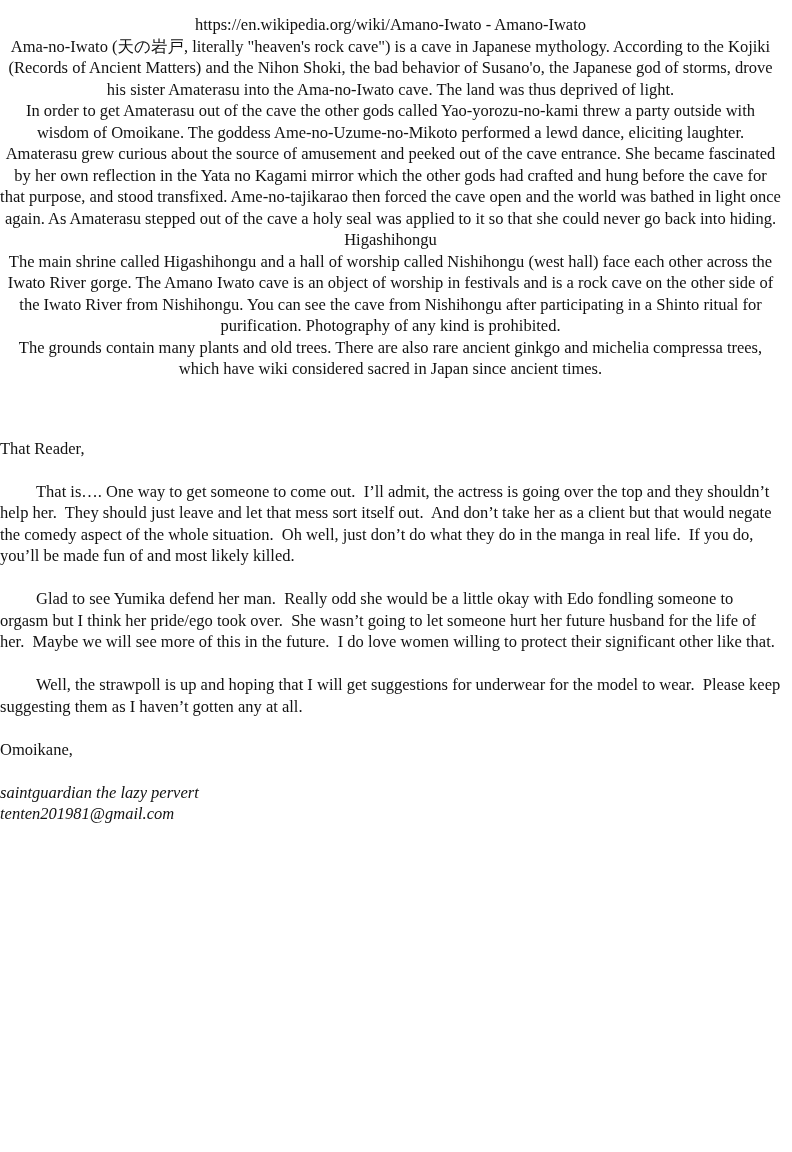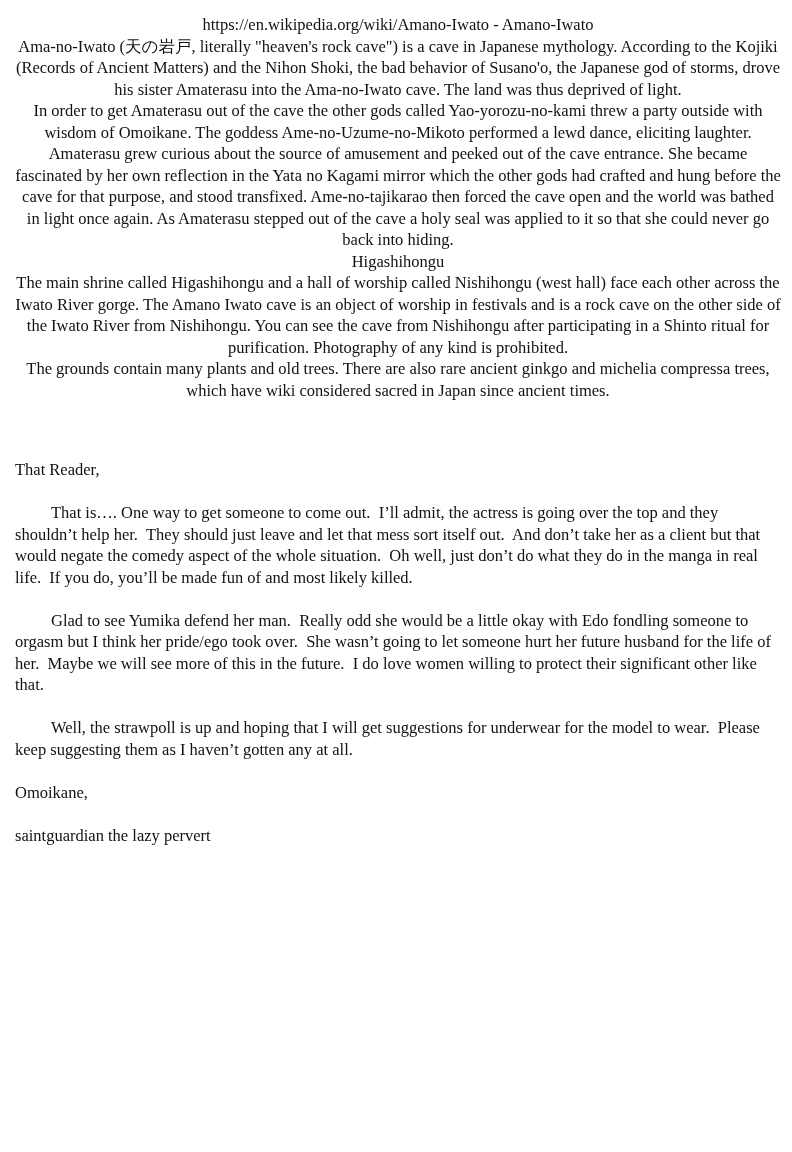--- a/index.html
+++ b/index.html
@@ -13,21 +13,21 @@
     overflow: hidden;
     color: #111111;
     font-family: "Liberation Serif", "DejaVu Serif", serif;
     font-size: 16.5px;
     line-height: 21.5px;
   }
   .page {
     box-sizing: border-box;
     width: 792px;
     height: 996px;
-    padding: 14px 11px 0 15px;
+    padding: 14px 11px 0 0;
   }
   
   .wiki-block p {
     margin: 0;
     text-align: center;
     white-space: pre-wrap;
   }
   
   .letter {
     margin-top: 58px;
@@ -35,20 +35,21 @@
   }
   .letter p {
     margin: 0 0 21.5px 0;
     white-space: pre-wrap;
   }
   .letter p.indent {
     text-indent: 36px;
   }
   .signature p {
     margin: 0;
+    font-style: italic;
   }
 </style>
 </head>
 <body>
 
 <div class="page">
 
   <div class="wiki-block">
     <p>https://en.wikipedia.org/wiki/Amano-Iwato - Amano-Iwato</p>
     <p>Ama-no-Iwato (天の岩戸, literally "heaven's rock cave") is a cave in Japanese mythology. According to the Kojiki (Records of Ancient Matters) and the Nihon Shoki, the bad behavior of Susano'o, the Japanese god of storms, drove his sister Amaterasu into the Ama-no-Iwato cave. The land was thus deprived of light.</p>
@@ -59,16 +60,17 @@
   </div>
 
   <div class="letter">
     <p>That Reader,</p>
     <p class="indent">That is…. One way to get someone to come out.  I’ll admit, the actress is going over the top and they shouldn’t help her.  They should just leave and let that mess sort itself out.  And don’t take her as a client but that would negate the comedy aspect of the whole situation.  Oh well, just don’t do what they do in the manga in real life.  If you do, you’ll be made fun of and most likely killed.</p>
     <p class="indent">Glad to see Yumika defend her man.  Really odd she would be a little okay with Edo fondling someone to orgasm but I think her pride/ego took over.  She wasn’t going to let someone hurt her future husband for the life of her.  Maybe we will see more of this in the future.  I do love women willing to protect their significant other like that.</p>
     <p class="indent">Well, the strawpoll is up and hoping that I will get suggestions for underwear for the model to wear.  Please keep suggesting them as I haven’t gotten any at all.</p>
     <p>Omoikane,</p>
     <div class="signature">
       <p>saintguardian the lazy pervert</p>
+      <p>tenten201981@gmail.com</p>
     </div>
   </div>
 
 </div>
 
 </body></html>

